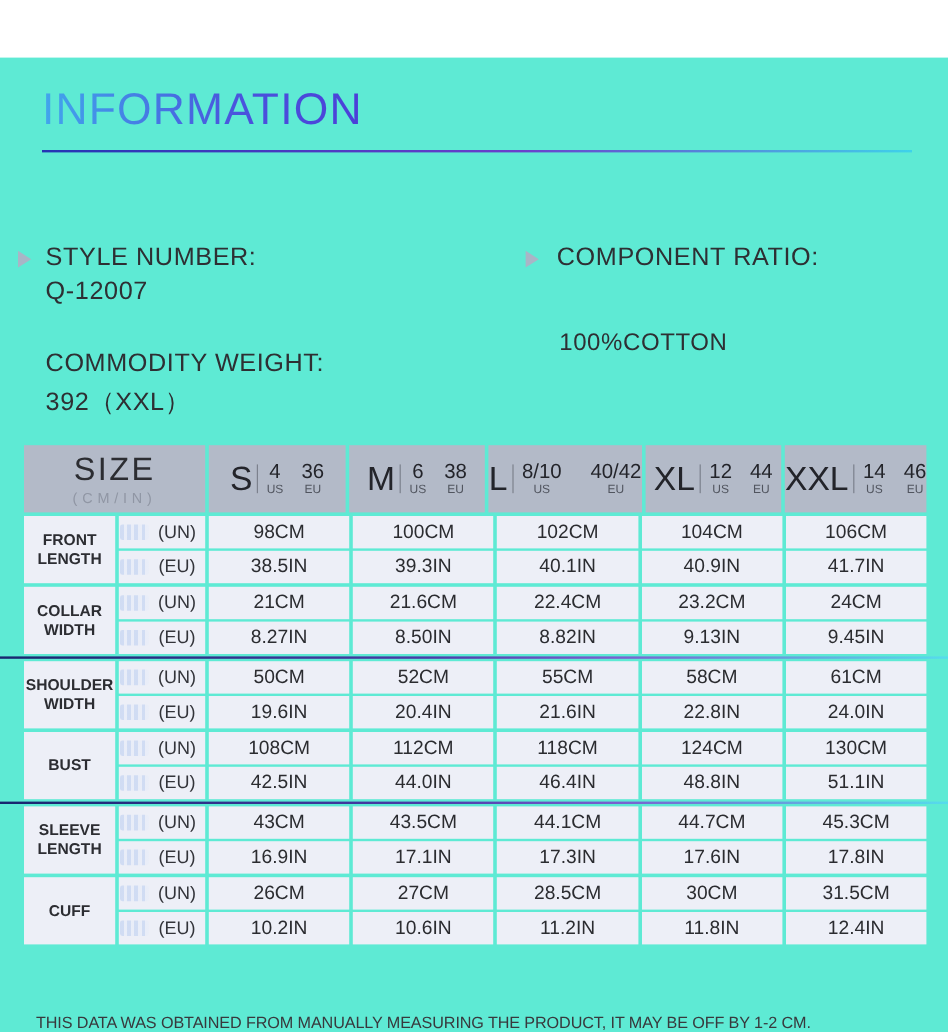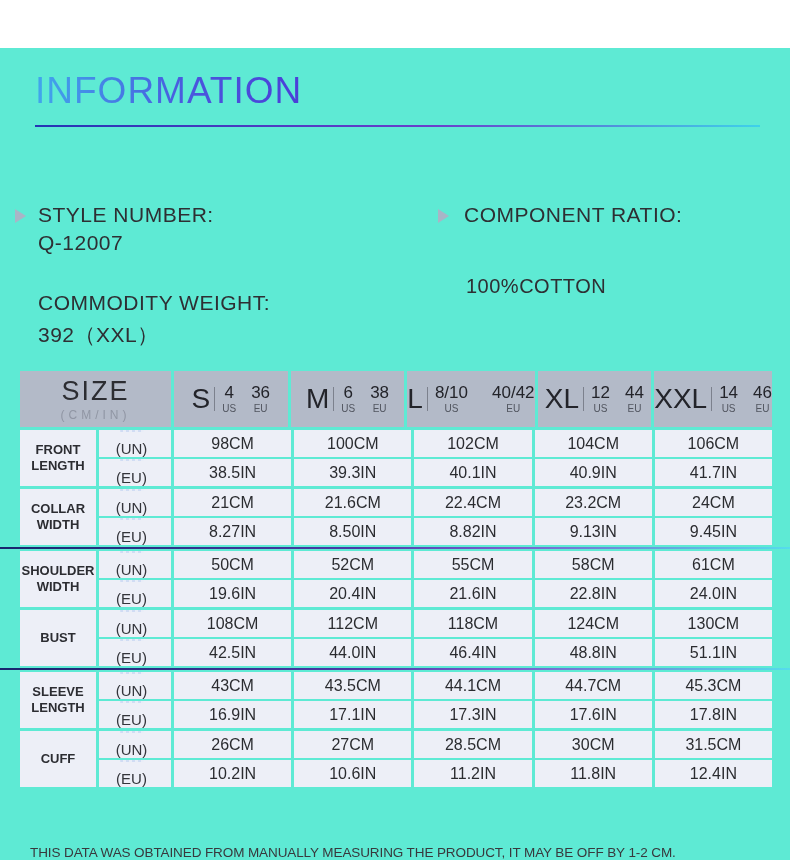--- a/index.html
+++ b/index.html
@@ -58,21 +58,21 @@
   .h-num { font-size:17px; color:#23242a; }
   .h-reg { font-size:10px; color:#51555f; margin-top:3px; }
   .group { grid-template-rows:27px 27px; row-gap:2px; margin-bottom:3px; }
   .cell { background:#edeff7; }
   .c-label {
     grid-row:1 / 3; display:flex; align-items:center; justify-content:center;
     text-align:center; font-size:13px; font-weight:bold; color:#2c2d32; line-height:1.2;
   }
   .c-unit {
     display:flex; align-items:center; justify-content:center;
-    padding-right:7px; font-size:15px; color:#33343a; gap:8px;flex-direction:column;
+    padding-right:7px; font-size:15px; color:#33343a; gap:8px;
   }
   .flag {
     width:24px; height:13px; border-radius:2px; opacity:.5;
     background:repeating-linear-gradient(90deg,
       rgba(133,170,233,.55) 0 3px, rgba(222,232,250,.55) 3px 6px);
   }
   .c-val { display:flex; align-items:center; justify-content:center; font-size:16px; color:#2b2c30; }
   .hr-gradient {
     height:2px; width:790px; margin-left:-20px; margin-bottom:2px; margin-top:-1px;
     background:linear-gradient(90deg,#17266e 0%, #4a3aa8 45%, #7a5fd0 65%, #55dcec 100%);

